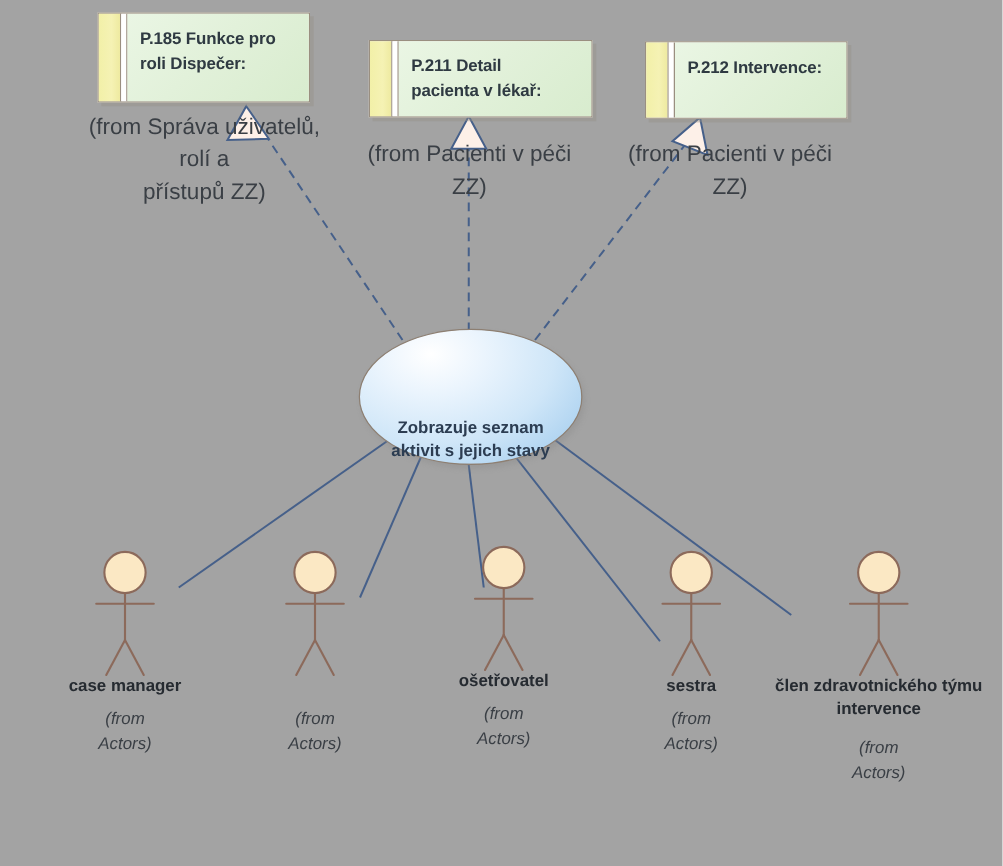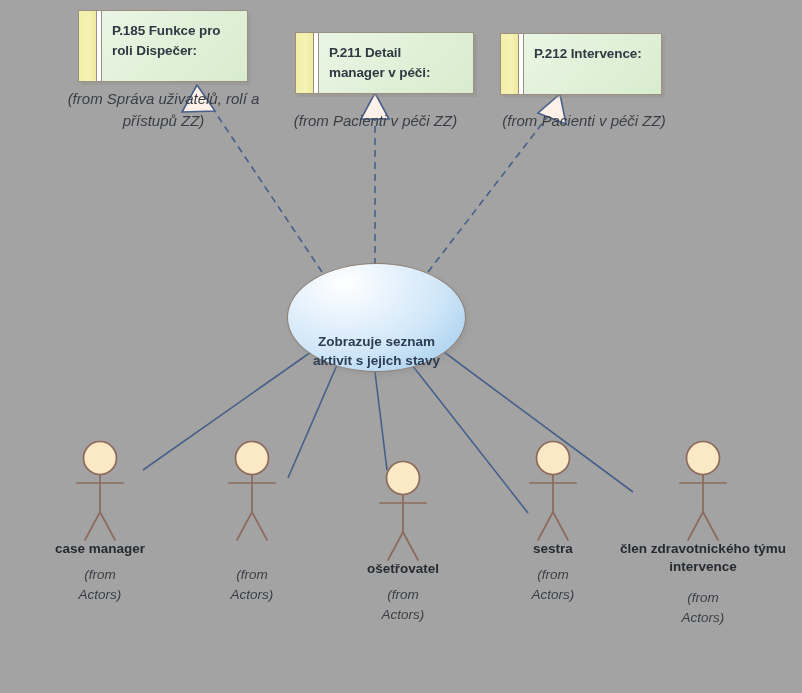--- a/index.html
+++ b/index.html
@@ -54,22 +54,21 @@
     font-size: 13.5px;
     font-weight: bold;
     line-height: 1.45;
     letter-spacing: -0.1px;
   }
   .pkgbox .body .ln { display: block; white-space: nowrap; }
 
   
   .fromcap {
     position: absolute;
-    font-style: italic;
-    font-size: 15px;
+    font-size: 18px;
     color: #3a3f45;
     text-align: center;
     line-height: 1.45;
     white-space: pre-line;
   }
 
   
   .usecase {
     position: absolute;
     display: flex;
@@ -152,26 +151,26 @@
     </div>
   </div>
   <div class="fromcap" style="left:56px; top:88px; width:215px;">(from Správa uživatelů, rolí a
 přístupů ZZ)</div>
 
   <div class="pkgbox" style="left:295px; top:32px; width:179px; height:62px;">
     <div class="tabstrip"></div>
     <div class="gap"></div>
     <div class="body">
       <span class="ln">P.211  Detail</span>
-      <span class="ln">manager v péči:</span>
+      <span class="ln">pacienta v lékař:</span>
     </div>
   </div>
   <div class="fromcap" style="left:288px; top:110px; width:175px;">(from Pacienti v péči ZZ)</div>
 
-  <div class="pkgbox" style="left:500px; top:33px; width:162px; height:62px;">
+  <div class="pkgbox" style="left:516px; top:33px; width:162px; height:62px;">
     <div class="tabstrip"></div>
     <div class="gap"></div>
     <div class="body">
       <span class="ln">P.212  Intervence:</span>
     </div>
   </div>
   <div class="fromcap" style="left:494px; top:110px; width:180px;">(from Pacienti v péči ZZ)</div>
 
   <div class="usecase" style="left:287px; top:263px; width:177px; height:107px;">
     <div class="uctext">Zobrazuje seznam
@@ -200,21 +199,21 @@
         <line x1="75" y1="35" x2="75" y2="72"></line>
         <line x1="52" y1="43" x2="98" y2="43"></line>
         <line x1="75" y1="72" x2="60" y2="100"></line>
         <line x1="75" y1="72" x2="90" y2="100"></line>
       </g>
     </svg>
     <div class="from" style="top:125px;">(from
 Actors)</div>
   </div>
 
-  <div class="actor" style="left:328px; top:460px;">
+  <div class="actor" style="left:328px; top:436px;">
     <svg width="150" height="105" viewBox="0 0 150 105" xmlns="http://www.w3.org/2000/svg">
       <g stroke="#8c6a5b" stroke-width="1.7" fill="none" stroke-linecap="round">
         <circle cx="75" cy="18" r="16.5" fill="#fbe8c4"></circle>
         <line x1="75" y1="35" x2="75" y2="72"></line>
         <line x1="52" y1="43" x2="98" y2="43"></line>
         <line x1="75" y1="72" x2="60" y2="100"></line>
         <line x1="75" y1="72" x2="90" y2="100"></line>
       </g>
     </svg>
     <div class="name" style="top:100px;">ošetřovatel</div>

